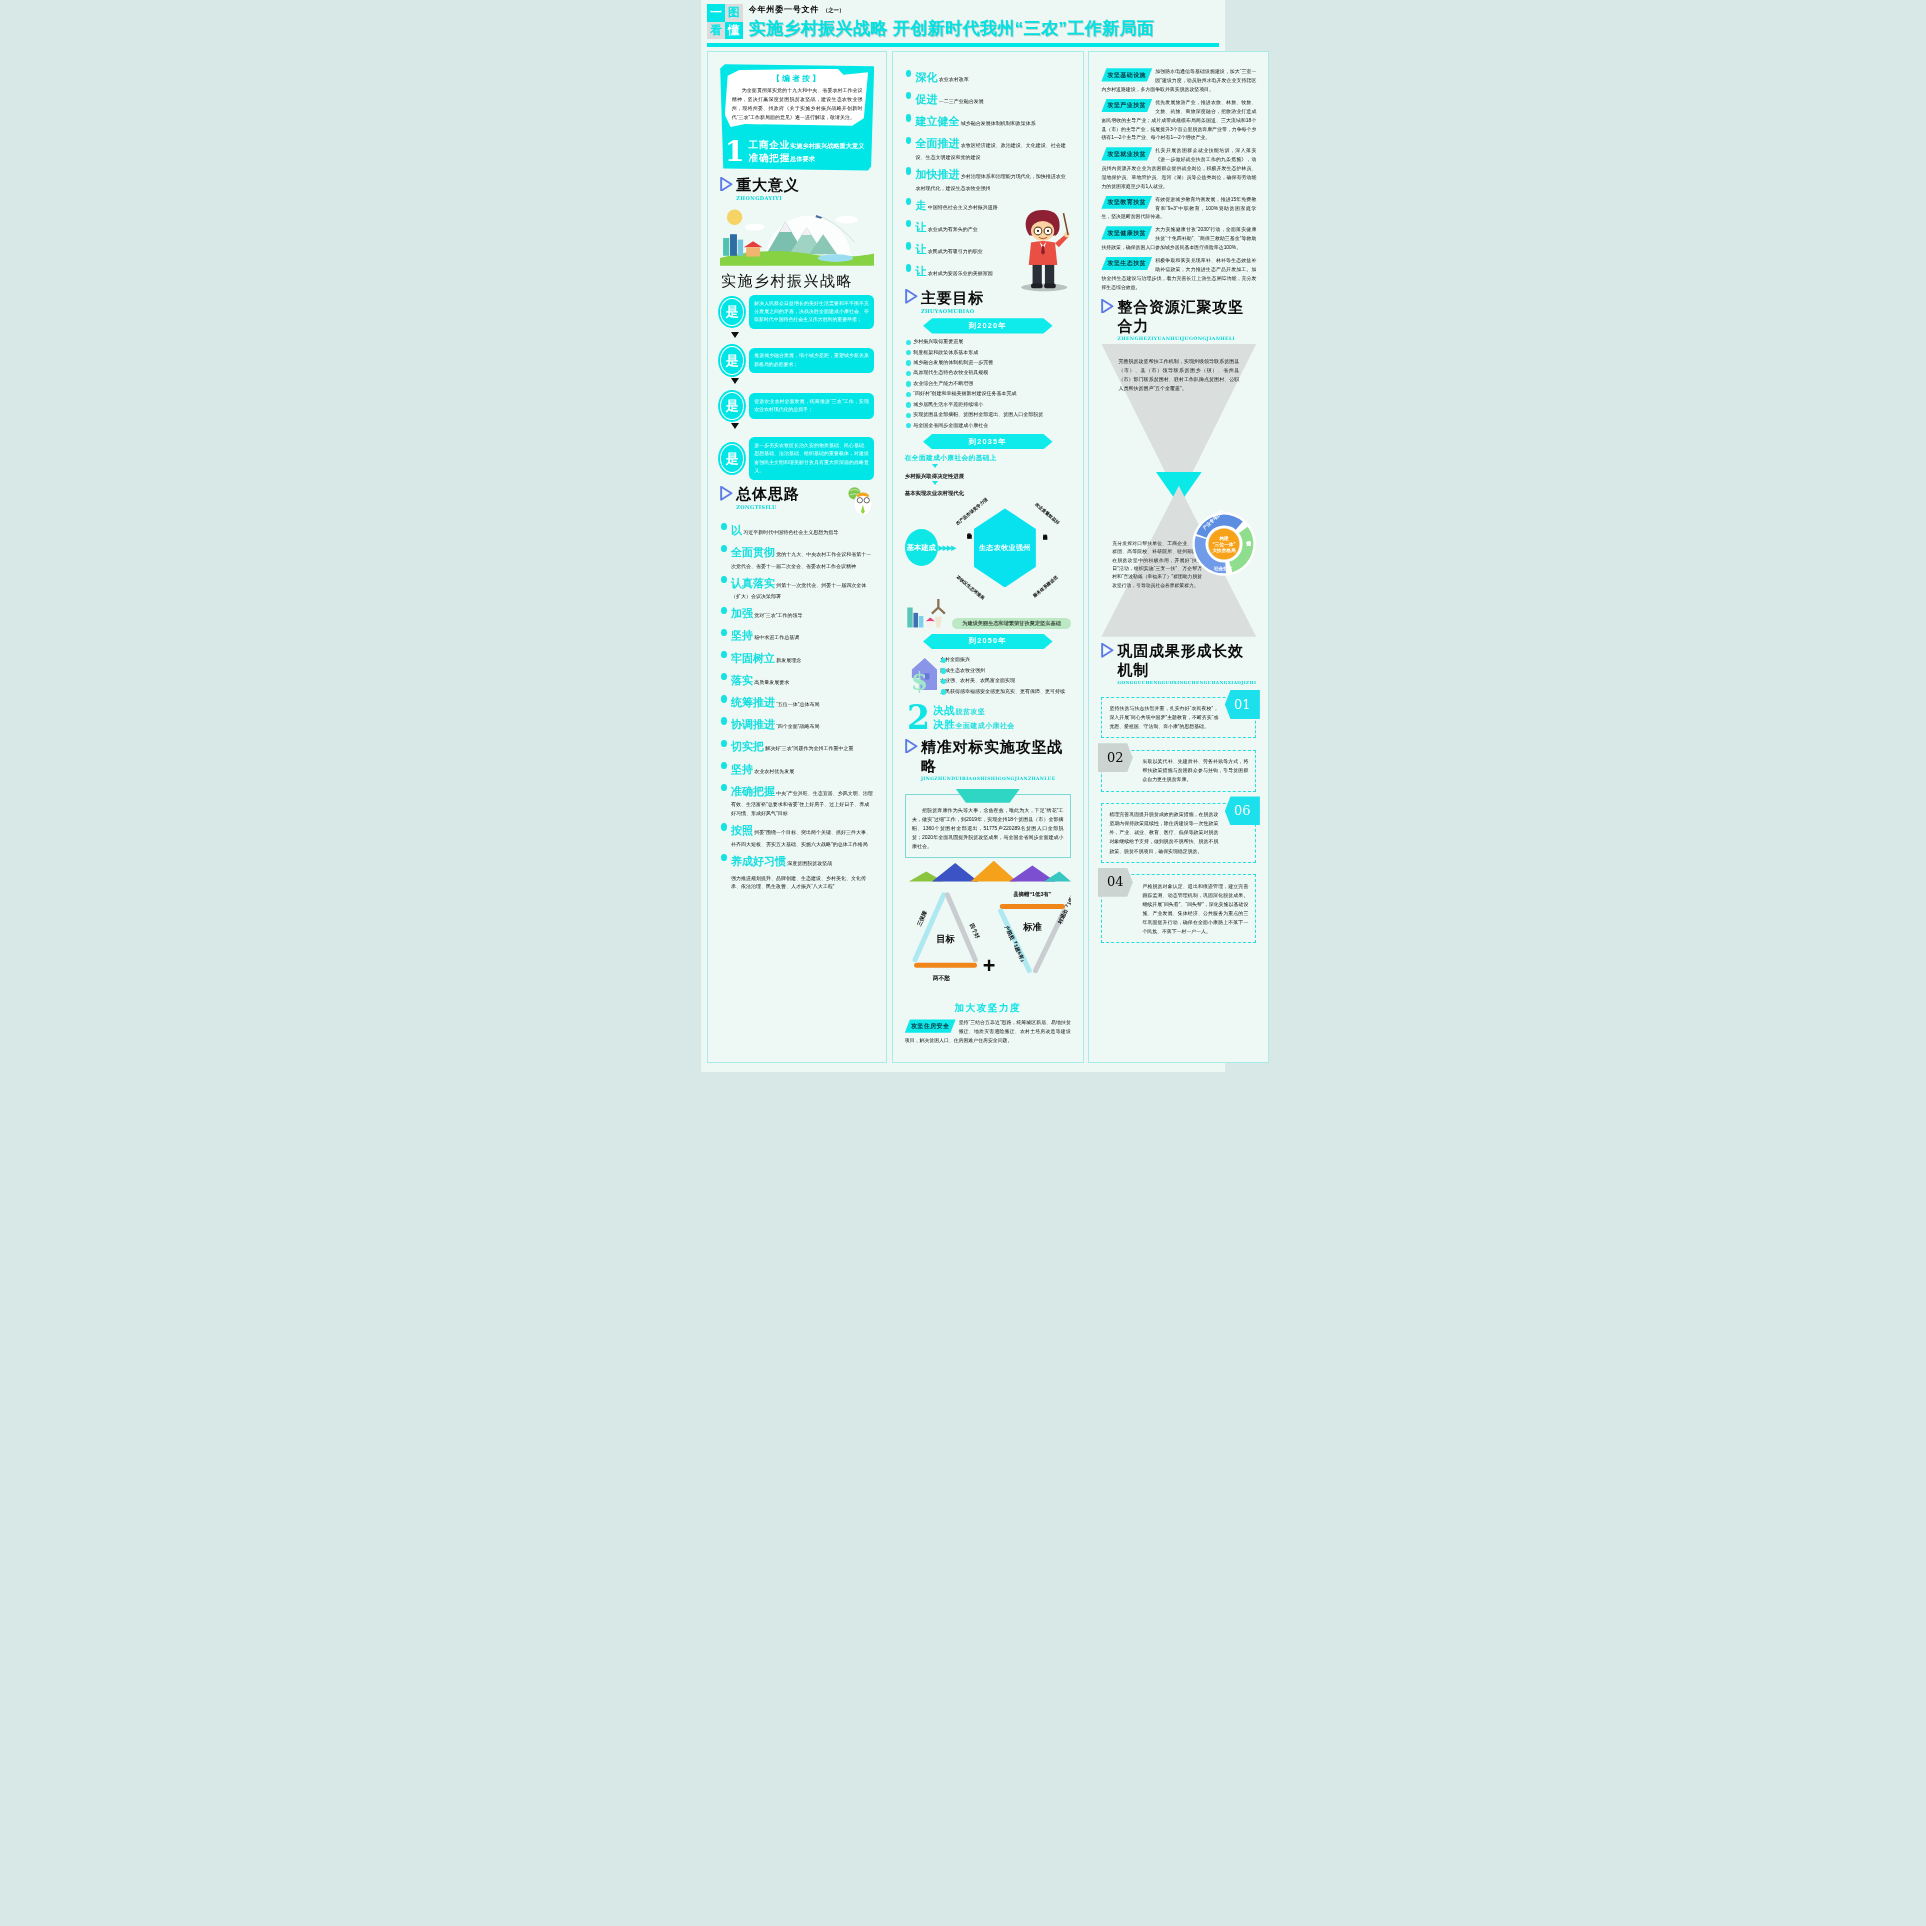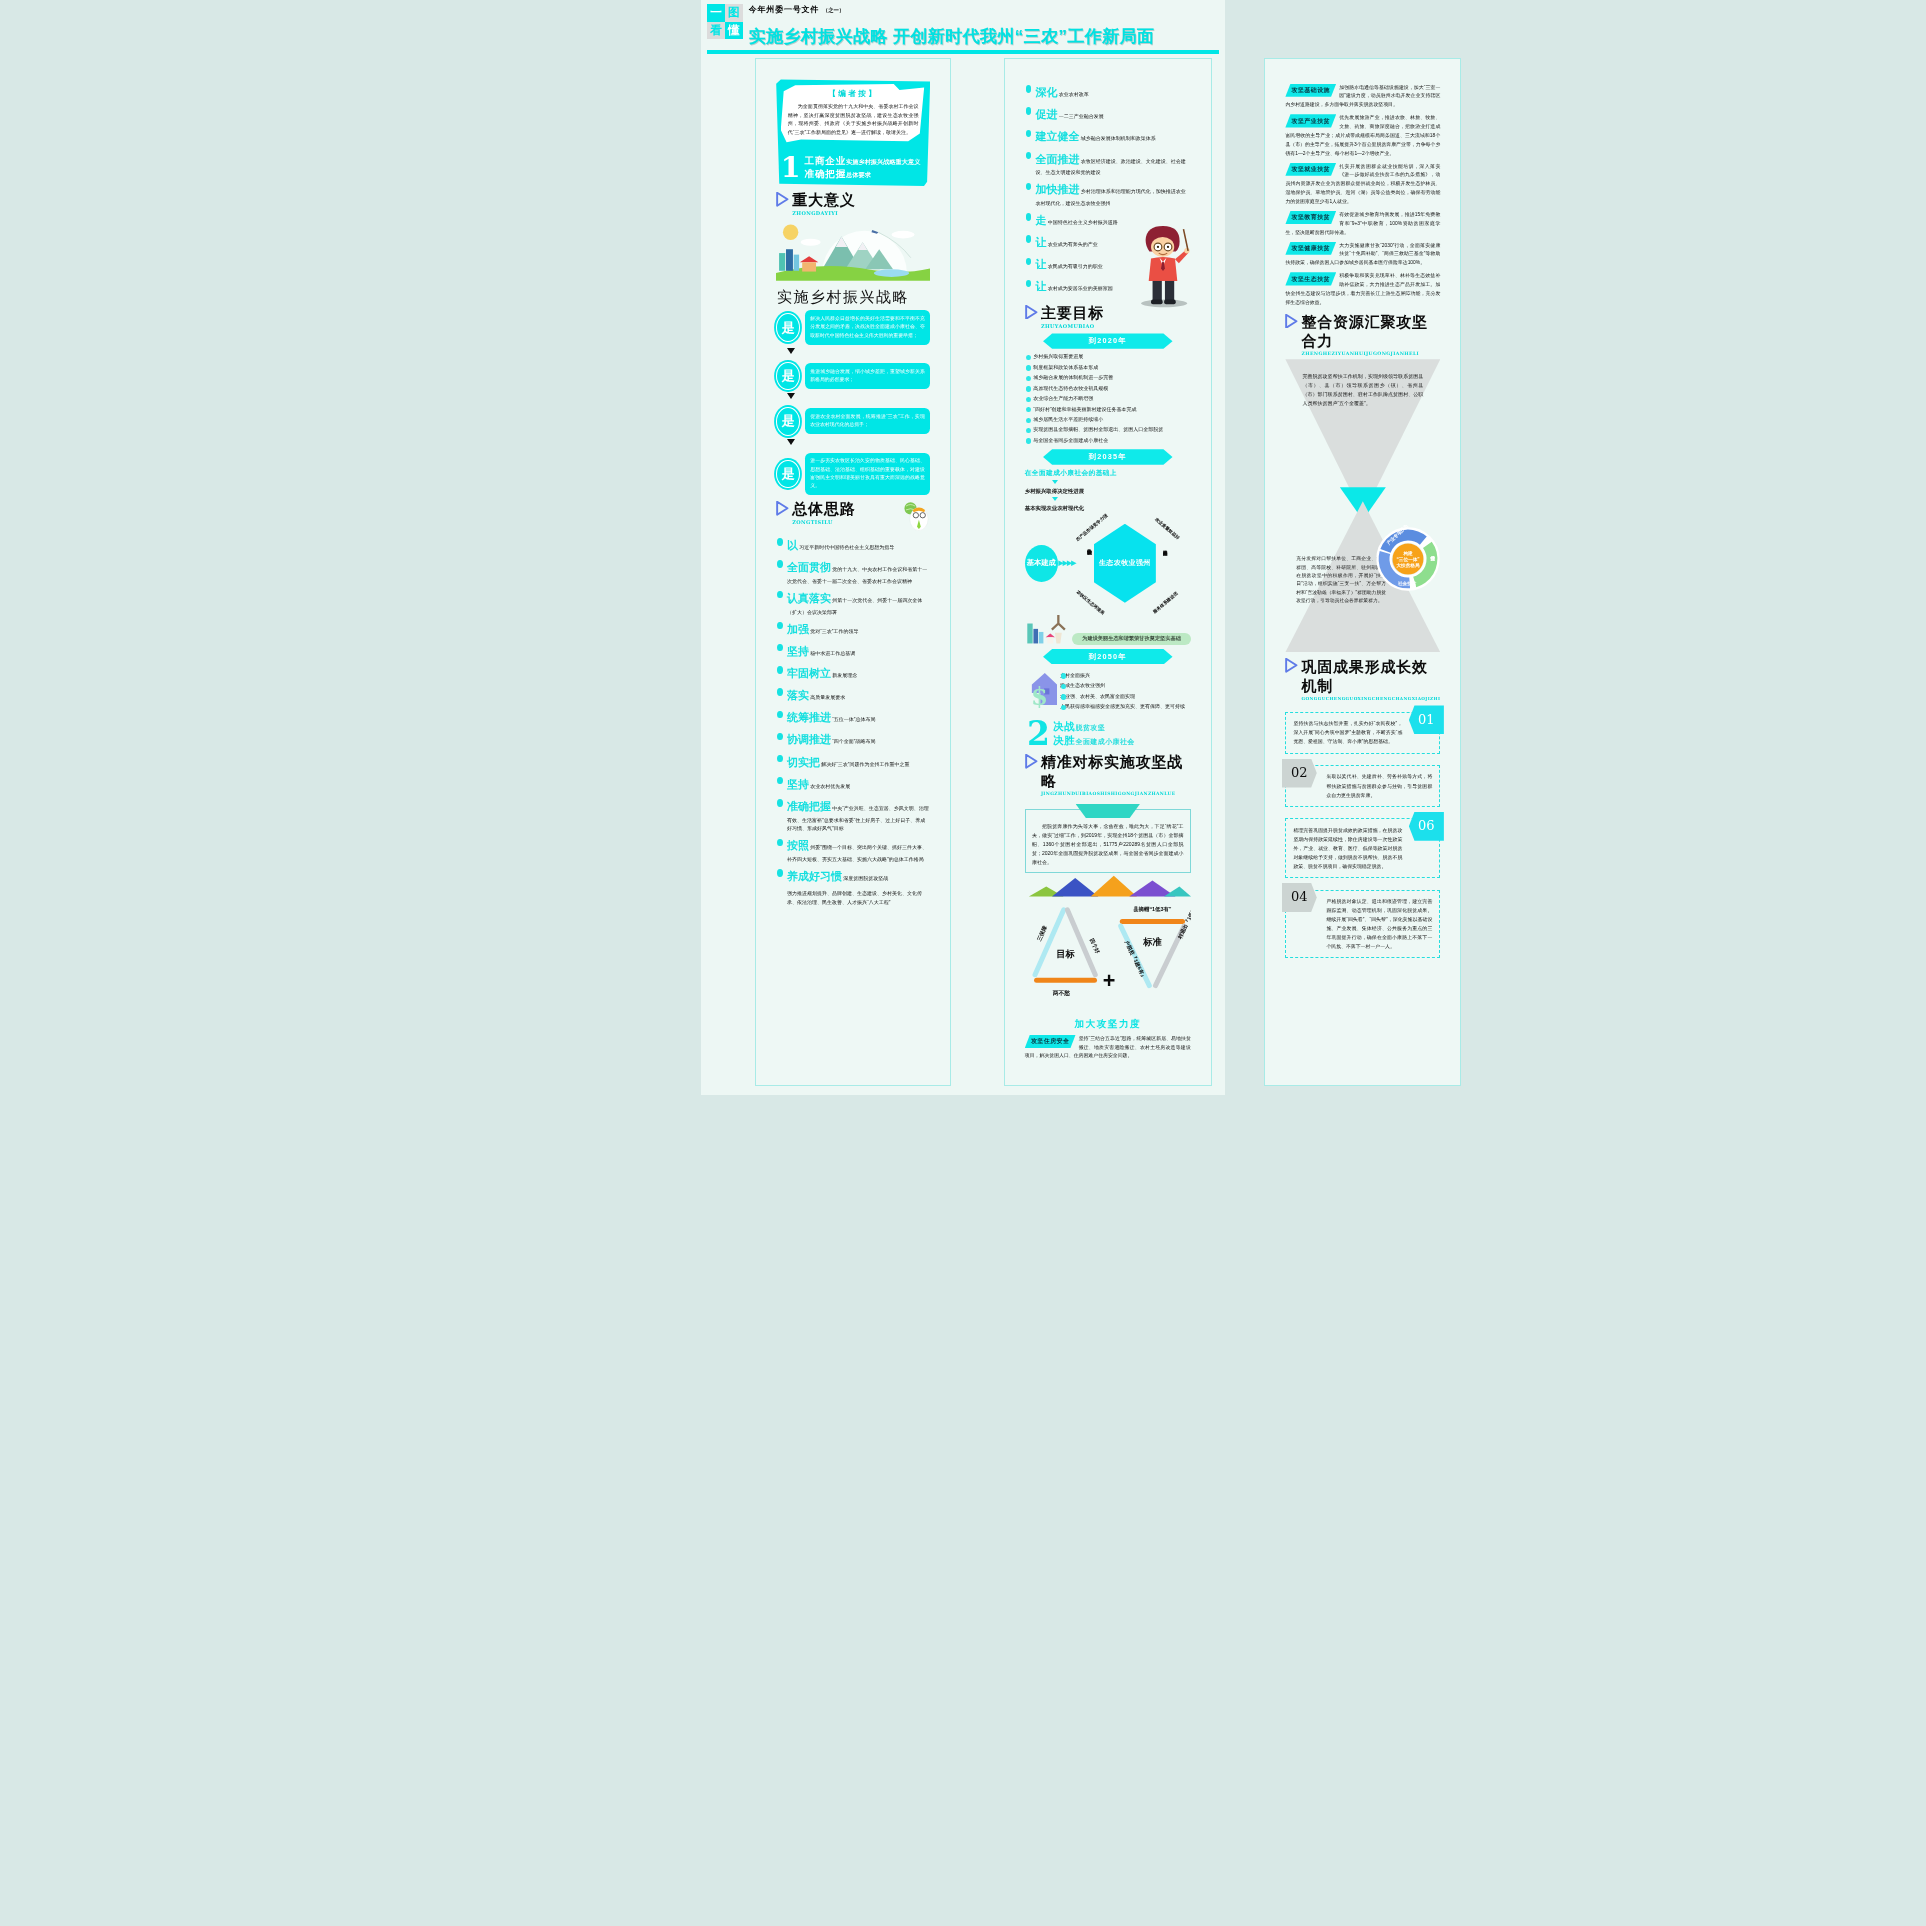--- a/index.html
+++ b/index.html
@@ -8,27 +8,27 @@
 
   
   .hdr { display:flex; align-items:flex-start; gap:6.2px; padding:3.9px 6.2px 2.3px 6.2px; }
   .badge-grid { display:grid; grid-template-columns:17.7px 17.7px; grid-template-rows:17.7px 17.7px; flex:0 0 auto; }
   .badge-cell { display:flex; align-items:center; justify-content:center; font-weight:900; font-size:11.6px; font-family:"Liberation Sans",sans-serif; }
   .badge-cyan { background:#00e6e6; color:#fff; }
   .badge-gray { background:#dcdcdc; color:#00e6e6; }
   .hdr-text { flex:1; }
   .kicker { font-family:"DejaVu Serif", serif; font-weight:bold; font-size:8px; color:#000; letter-spacing:0.8px; }
   .kicker small { font-size:5.4px; letter-spacing:0; }
-  .main-title { margin-top:13px; font-size:17px; font-weight:900; color:#00e2e2; letter-spacing:0.4px; line-height:1.1;
+  .main-title { margin-top:5px; font-size:17px; font-weight:900; color:#00e2e2; letter-spacing:0.4px; line-height:1.1;
                 text-shadow:0.8px 0.8px 0 rgba(0,70,70,.22), -0.4px -0.4px 0 rgba(0,70,70,.12); }
   .hdr-bar { height:3.5px; background:#00e6e6; margin:1.5px 6.2px 0 6.2px; }
 
   
   .cols { display:grid; grid-template-columns:1fr 1.04fr 1fr; gap:4.6px; padding:4.6px 6.2px 8.5px 6.2px; }
-  .col { border:0.4px solid #a8ebe7; padding:20px; background:#eef8f5;margin-left:48px; }
+  .col { border:0.4px solid #a8ebe7; padding:12px; background:#eef8f5; }
 
   
   .sec-head { display:flex; gap:3.1px; margin:5.4px 0 3.1px 0; align-items:flex-start; }
   .play-icon { flex:0 0 auto; margin-top:0.8px; }
   .sec-titles .t { font-size:15px; font-weight:900; color:#0c0c0c; letter-spacing:0.8px; }
   .sec-titles .s { font-family:"DejaVu Serif", serif; font-weight:bold; color:#00d8d8; font-size:5px; letter-spacing:0.4px; }
 
   
   .enote { background:#00e6e6; padding:4.6px; clip-path:polygon(0 4%,3% 0,100% 2%,98% 96%,96% 100%,2% 98%); }
   .enote-bubble { background:#fff; padding:5.4px 7px 6.2px 7px;

